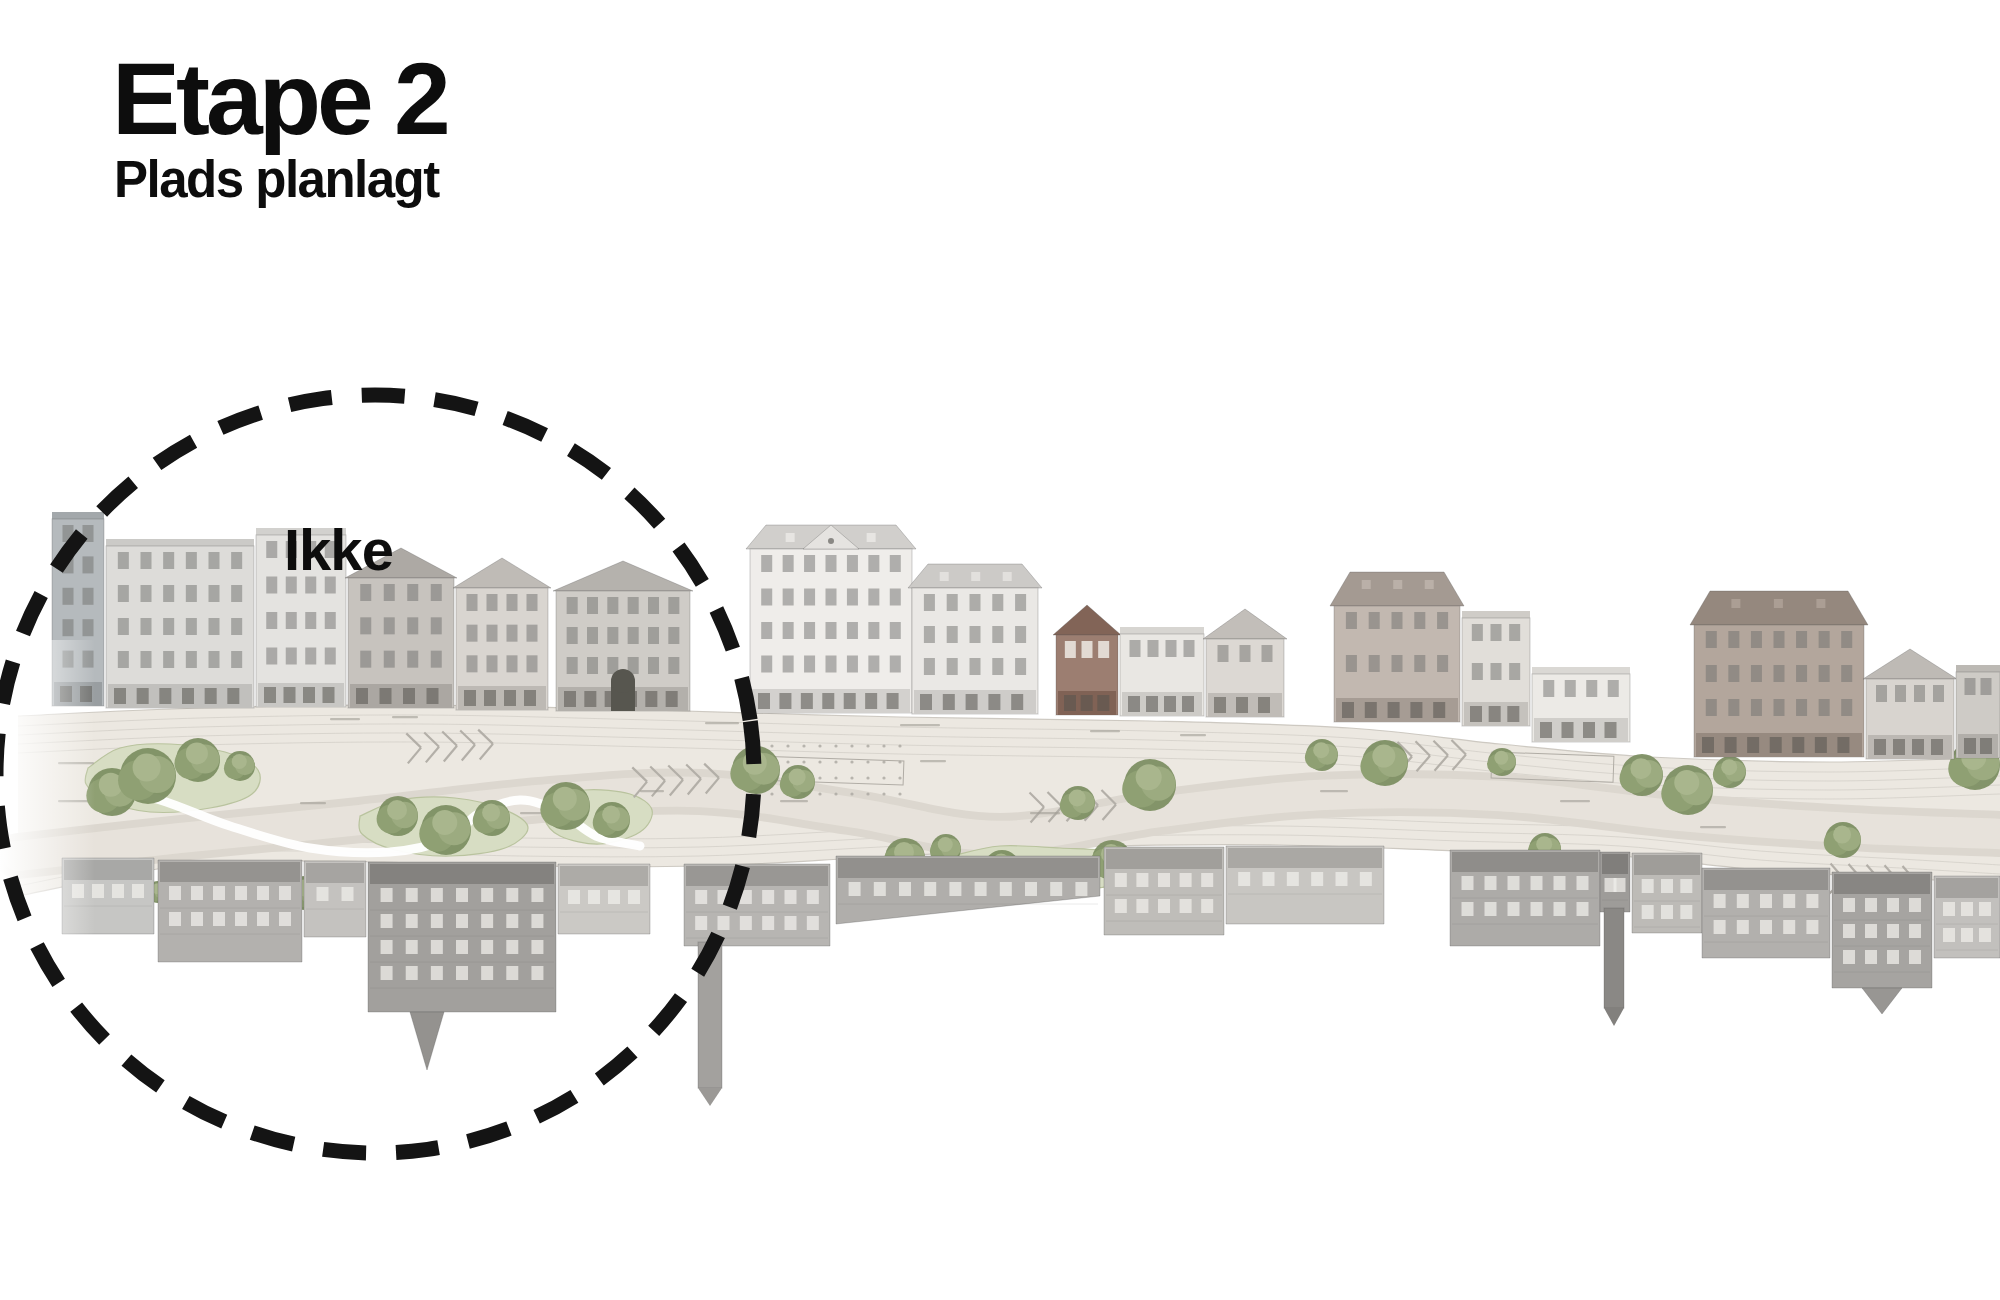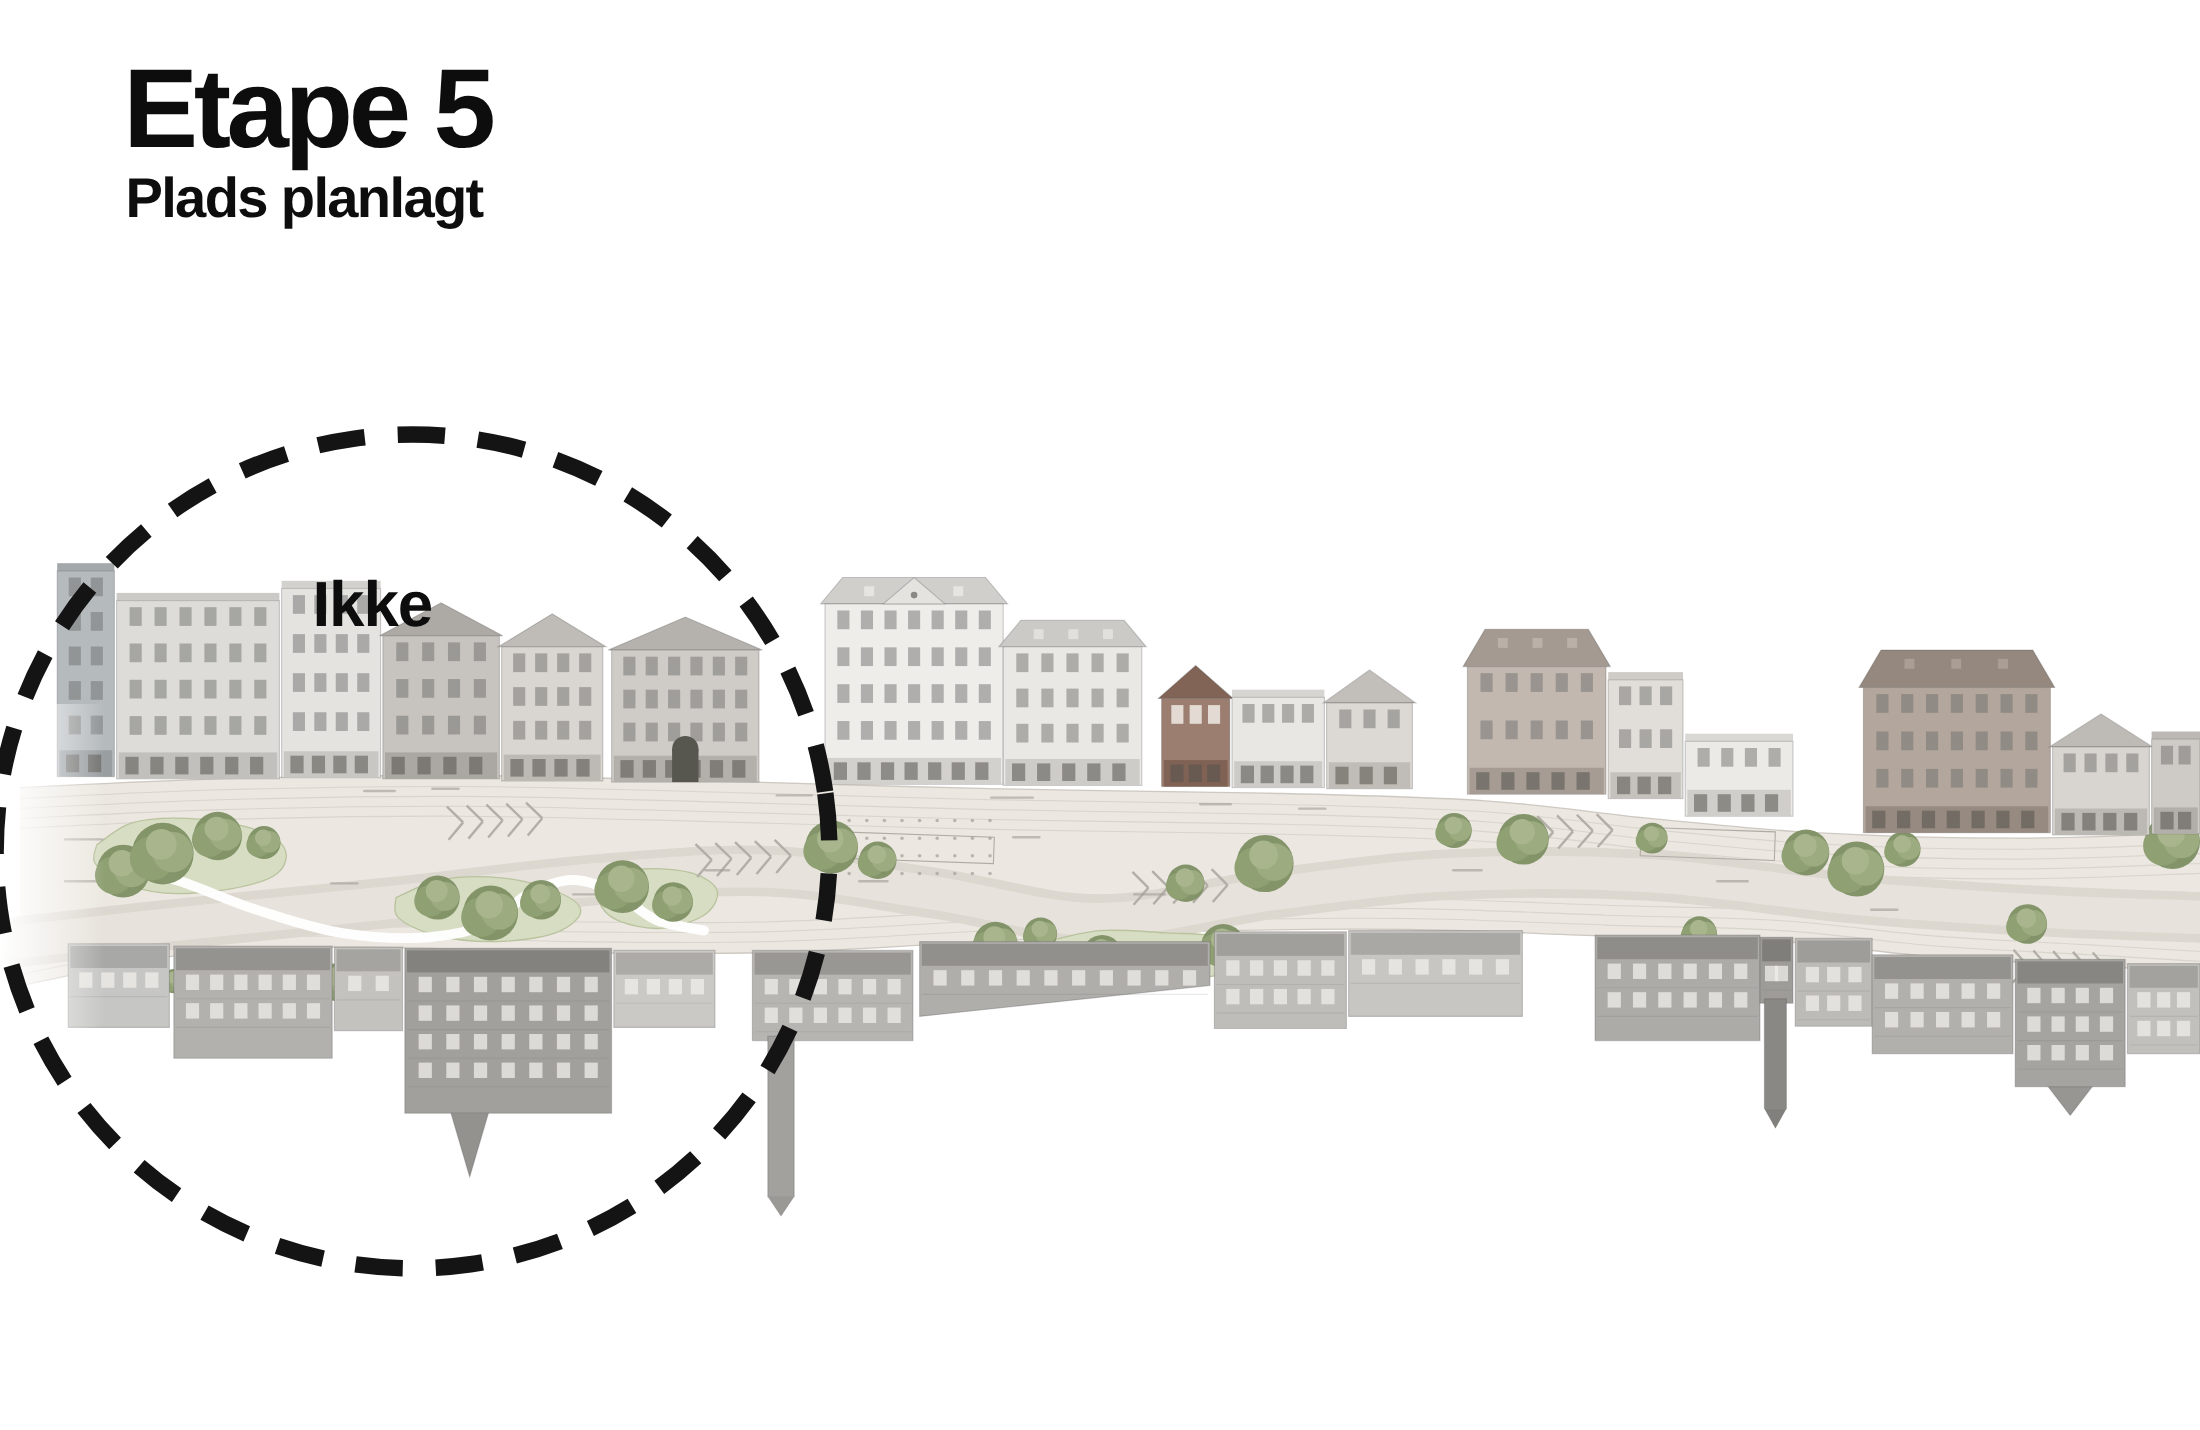--- a/index.html
+++ b/index.html
@@ -995,18 +995,18 @@
         <rect x="1961" y="928" width="12" height="14" fill="#efeeea" opacity="0.75"></rect>
         <rect x="1979" y="928" width="12" height="14" fill="#efeeea" opacity="0.75"></rect>
         <line x1="1936" y1="924" x2="1998" y2="924" stroke="#5a5a58" opacity="0.12"></line>
         <line x1="1936" y1="950" x2="1998" y2="950" stroke="#5a5a58" opacity="0.12"></line>
       </g>
       <rect x="0" y="640" width="95" height="420" fill="url(#fadeL)"></rect>
       <circle cx="375" cy="774" r="379" fill="none" stroke="#141414" stroke-width="15" stroke-dasharray="43 30" transform="rotate(-8 375 774)"></circle>
     </svg>
 
   <div class="headline">
-    <h1>Etape 5</h1>
+    <h1>Etape 2</h1>
     <h2>Plads planlagt</h2>
   </div>
 
   <div class="plads">Ikke</div>
 </div>
 
 </body></html>

